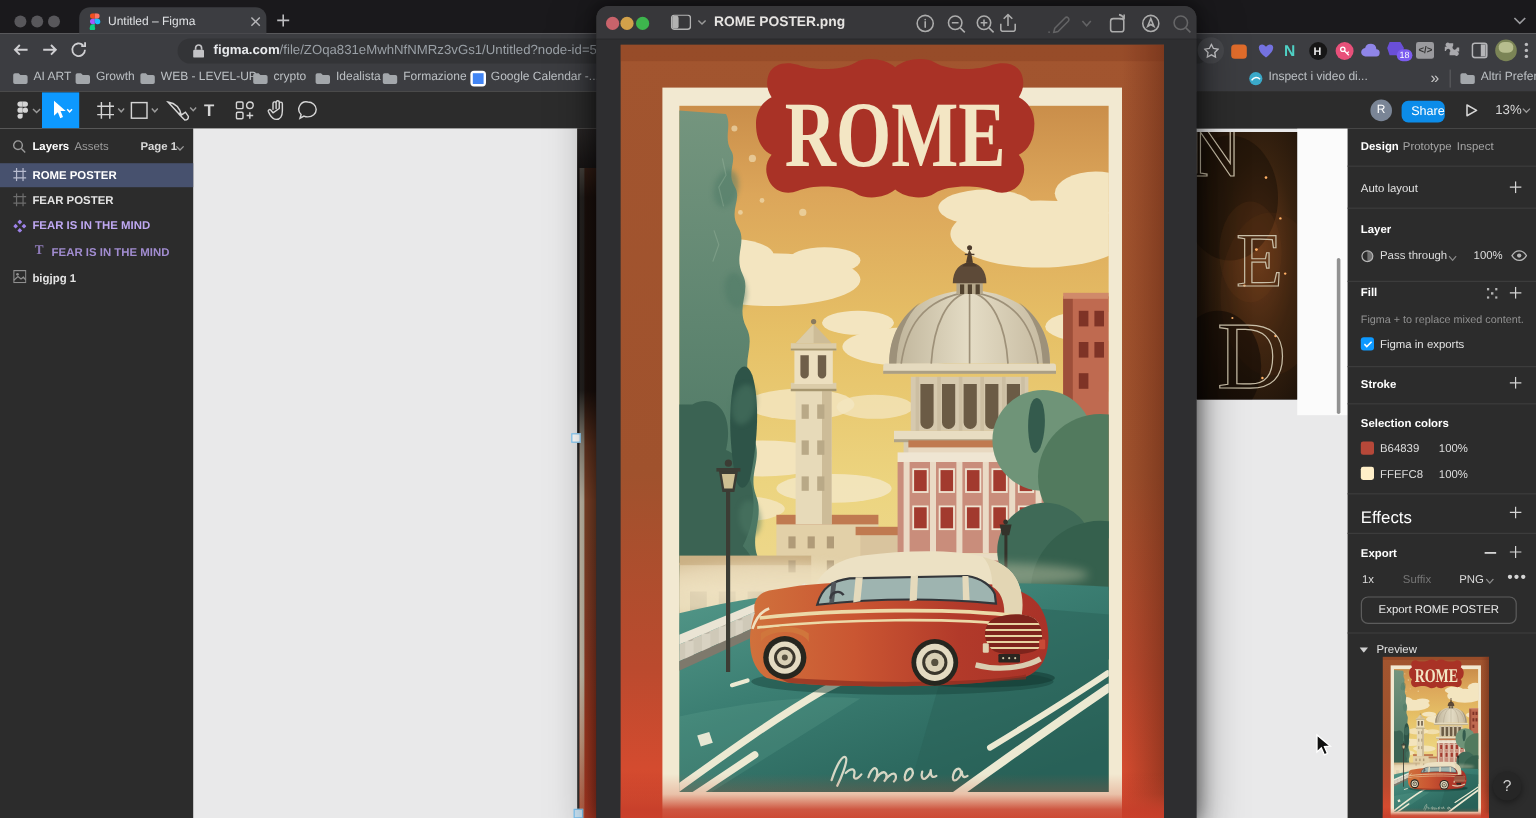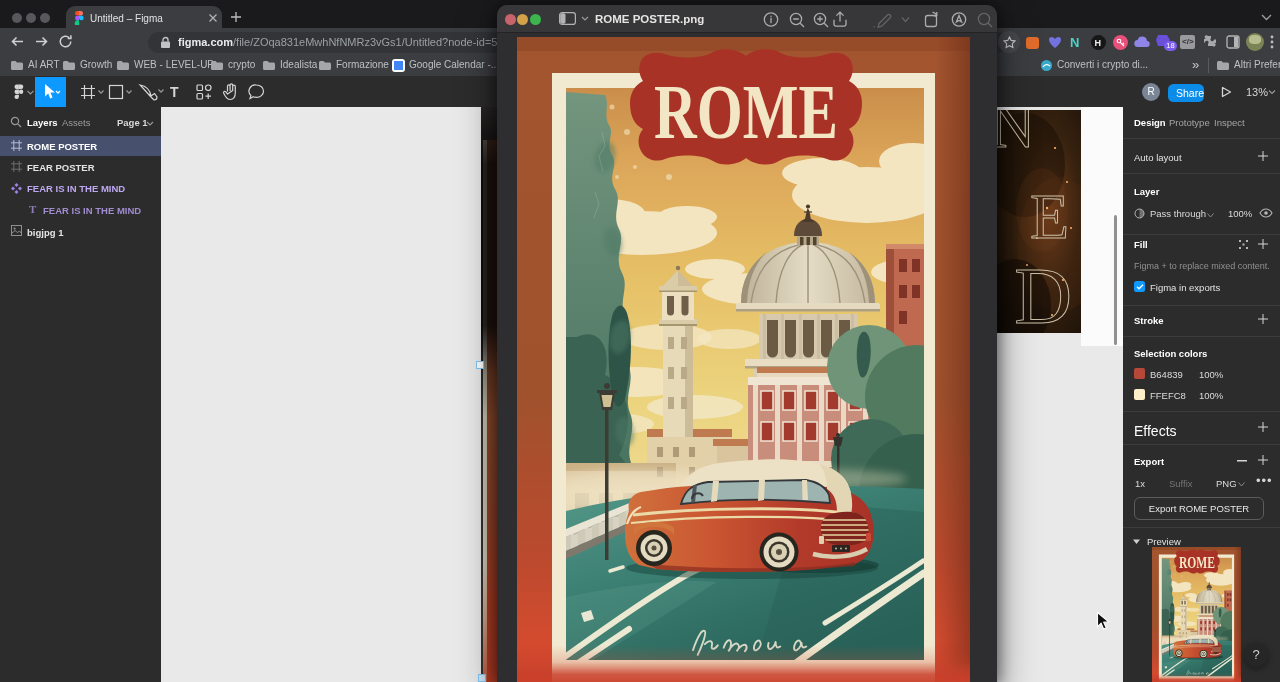--- a/index.html
+++ b/index.html
@@ -118,21 +118,21 @@
       </svg>
       <div class="abs txt" style="left:336px;top:59px;font-size:10px;color:#bcc0c4">Formazione</div>
       <div class="abs" style="left:392px;top:59px;width:13px;height:13px;border-radius:3px;background:#fff"></div>
       <div class="abs" style="left:394px;top:61px;width:9px;height:9px;background:#4285f4"></div>
       <div class="abs txt" style="left:409px;top:59px;font-size:10px;color:#bcc0c4">Google Calendar -...</div>
       <div class="abs txt" style="left:998px;top:73px;font-size:14px;color:#bcc0c4">- De...</div>
       <svg class="abs" style="left:1040px;top:59px" width="13" height="13" viewBox="0 0 13 13">
         <circle cx="6.5" cy="6.5" r="5.5" fill="#3aa9c9"></circle>
         <path d="M3 8c2-3 5-3 7-1" stroke="#fff" stroke-width="1.3" fill="none"></path>
       </svg>
-      <div class="abs txt" style="left:1057px;top:59px;font-size:10px;color:#bcc0c4">Converti i crypto di...</div>
+      <div class="abs txt" style="left:1057px;top:59px;font-size:10px;color:#bcc0c4">Inspect i video di...</div>
       <div class="abs txt" style="left:1192px;top:57px;font-size:13px;color:#c8c8c8">»</div>
       <div class="abs" style="left:1208px;top:58px;width:1px;height:15px;background:#5a5a5e"></div>
       <svg class="abs" style="left:1216px;top:60px" width="14" height="11" viewBox="0 0 14 11">
         <path d="M1 2.5A1.5 1.5 0 0 1 2.5 1h3L7 2.5h4.5A1.5 1.5 0 0 1 13 4v4.5A1.5 1.5 0 0 1 11.5 10h-9A1.5 1.5 0 0 1 1 8.5z" fill="#a3a7ab"></path>
       </svg>
       <div class="abs txt" style="left:1234px;top:59px;font-size:10px;color:#bcc0c4">Altri Preferiti</div>
     </div>
 
 
 <div class="abs" style="left:0;top:76px;width:1280px;height:31px;background:#2c2c2c"></div>

